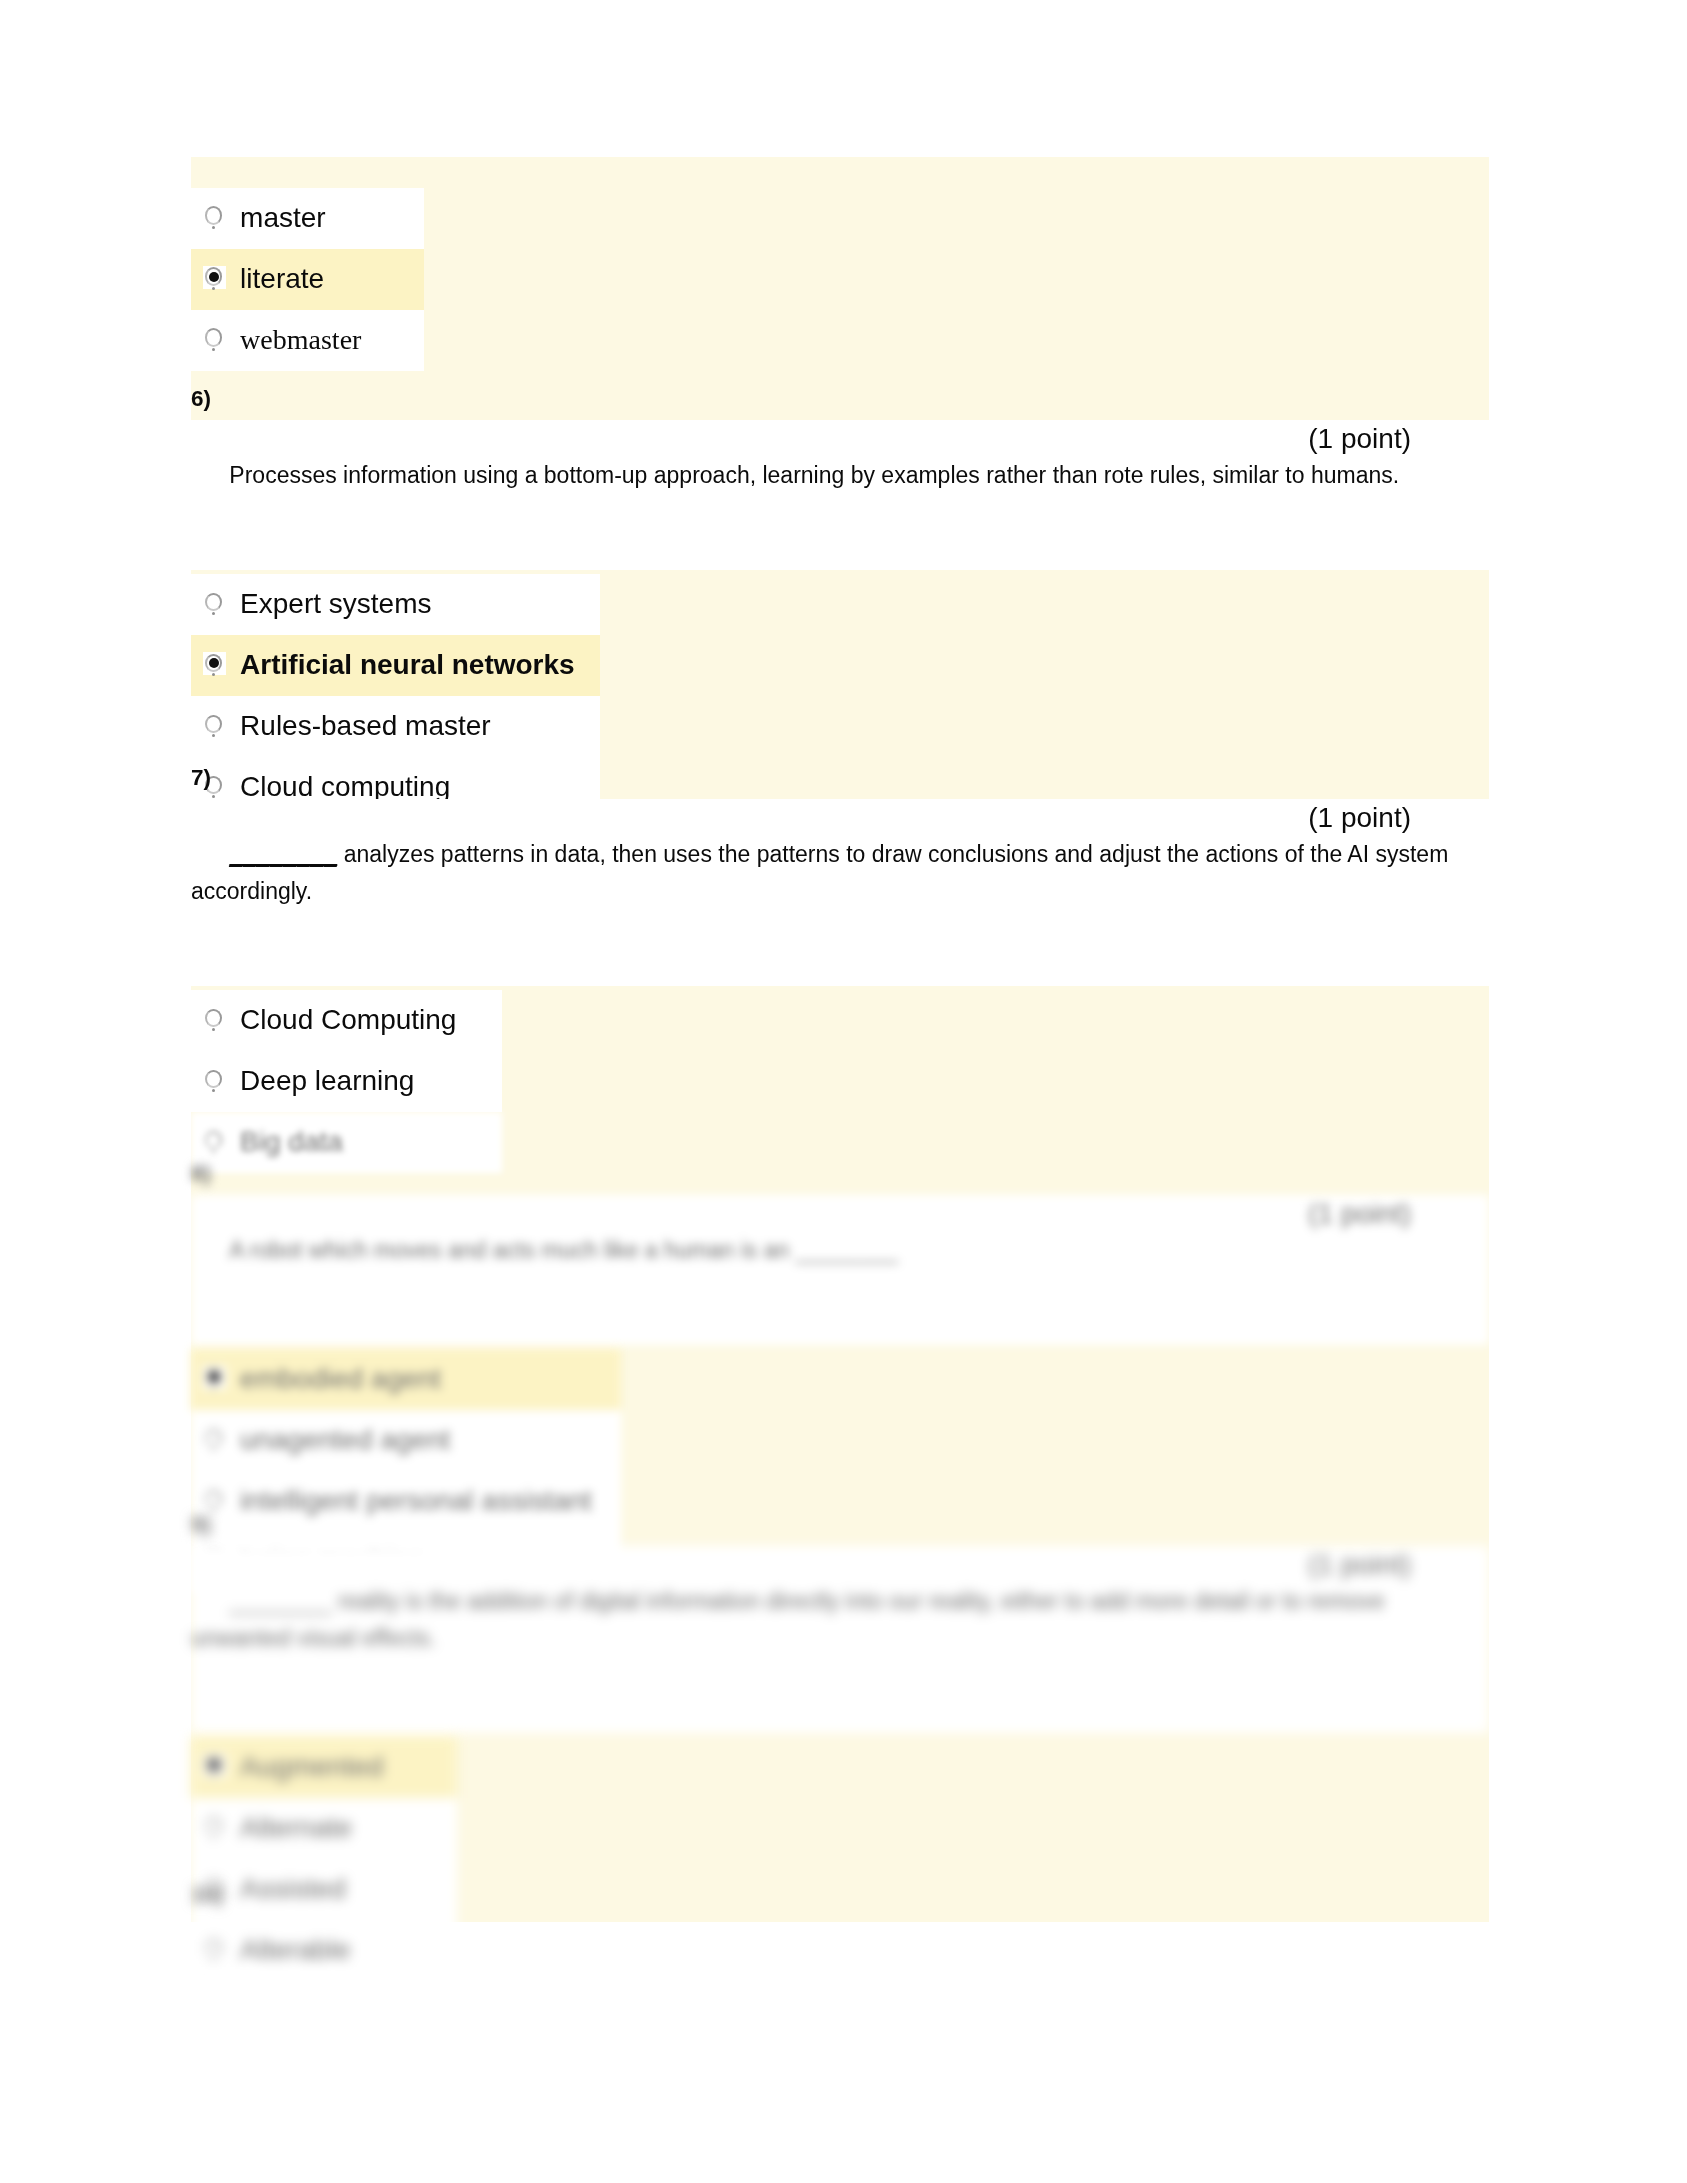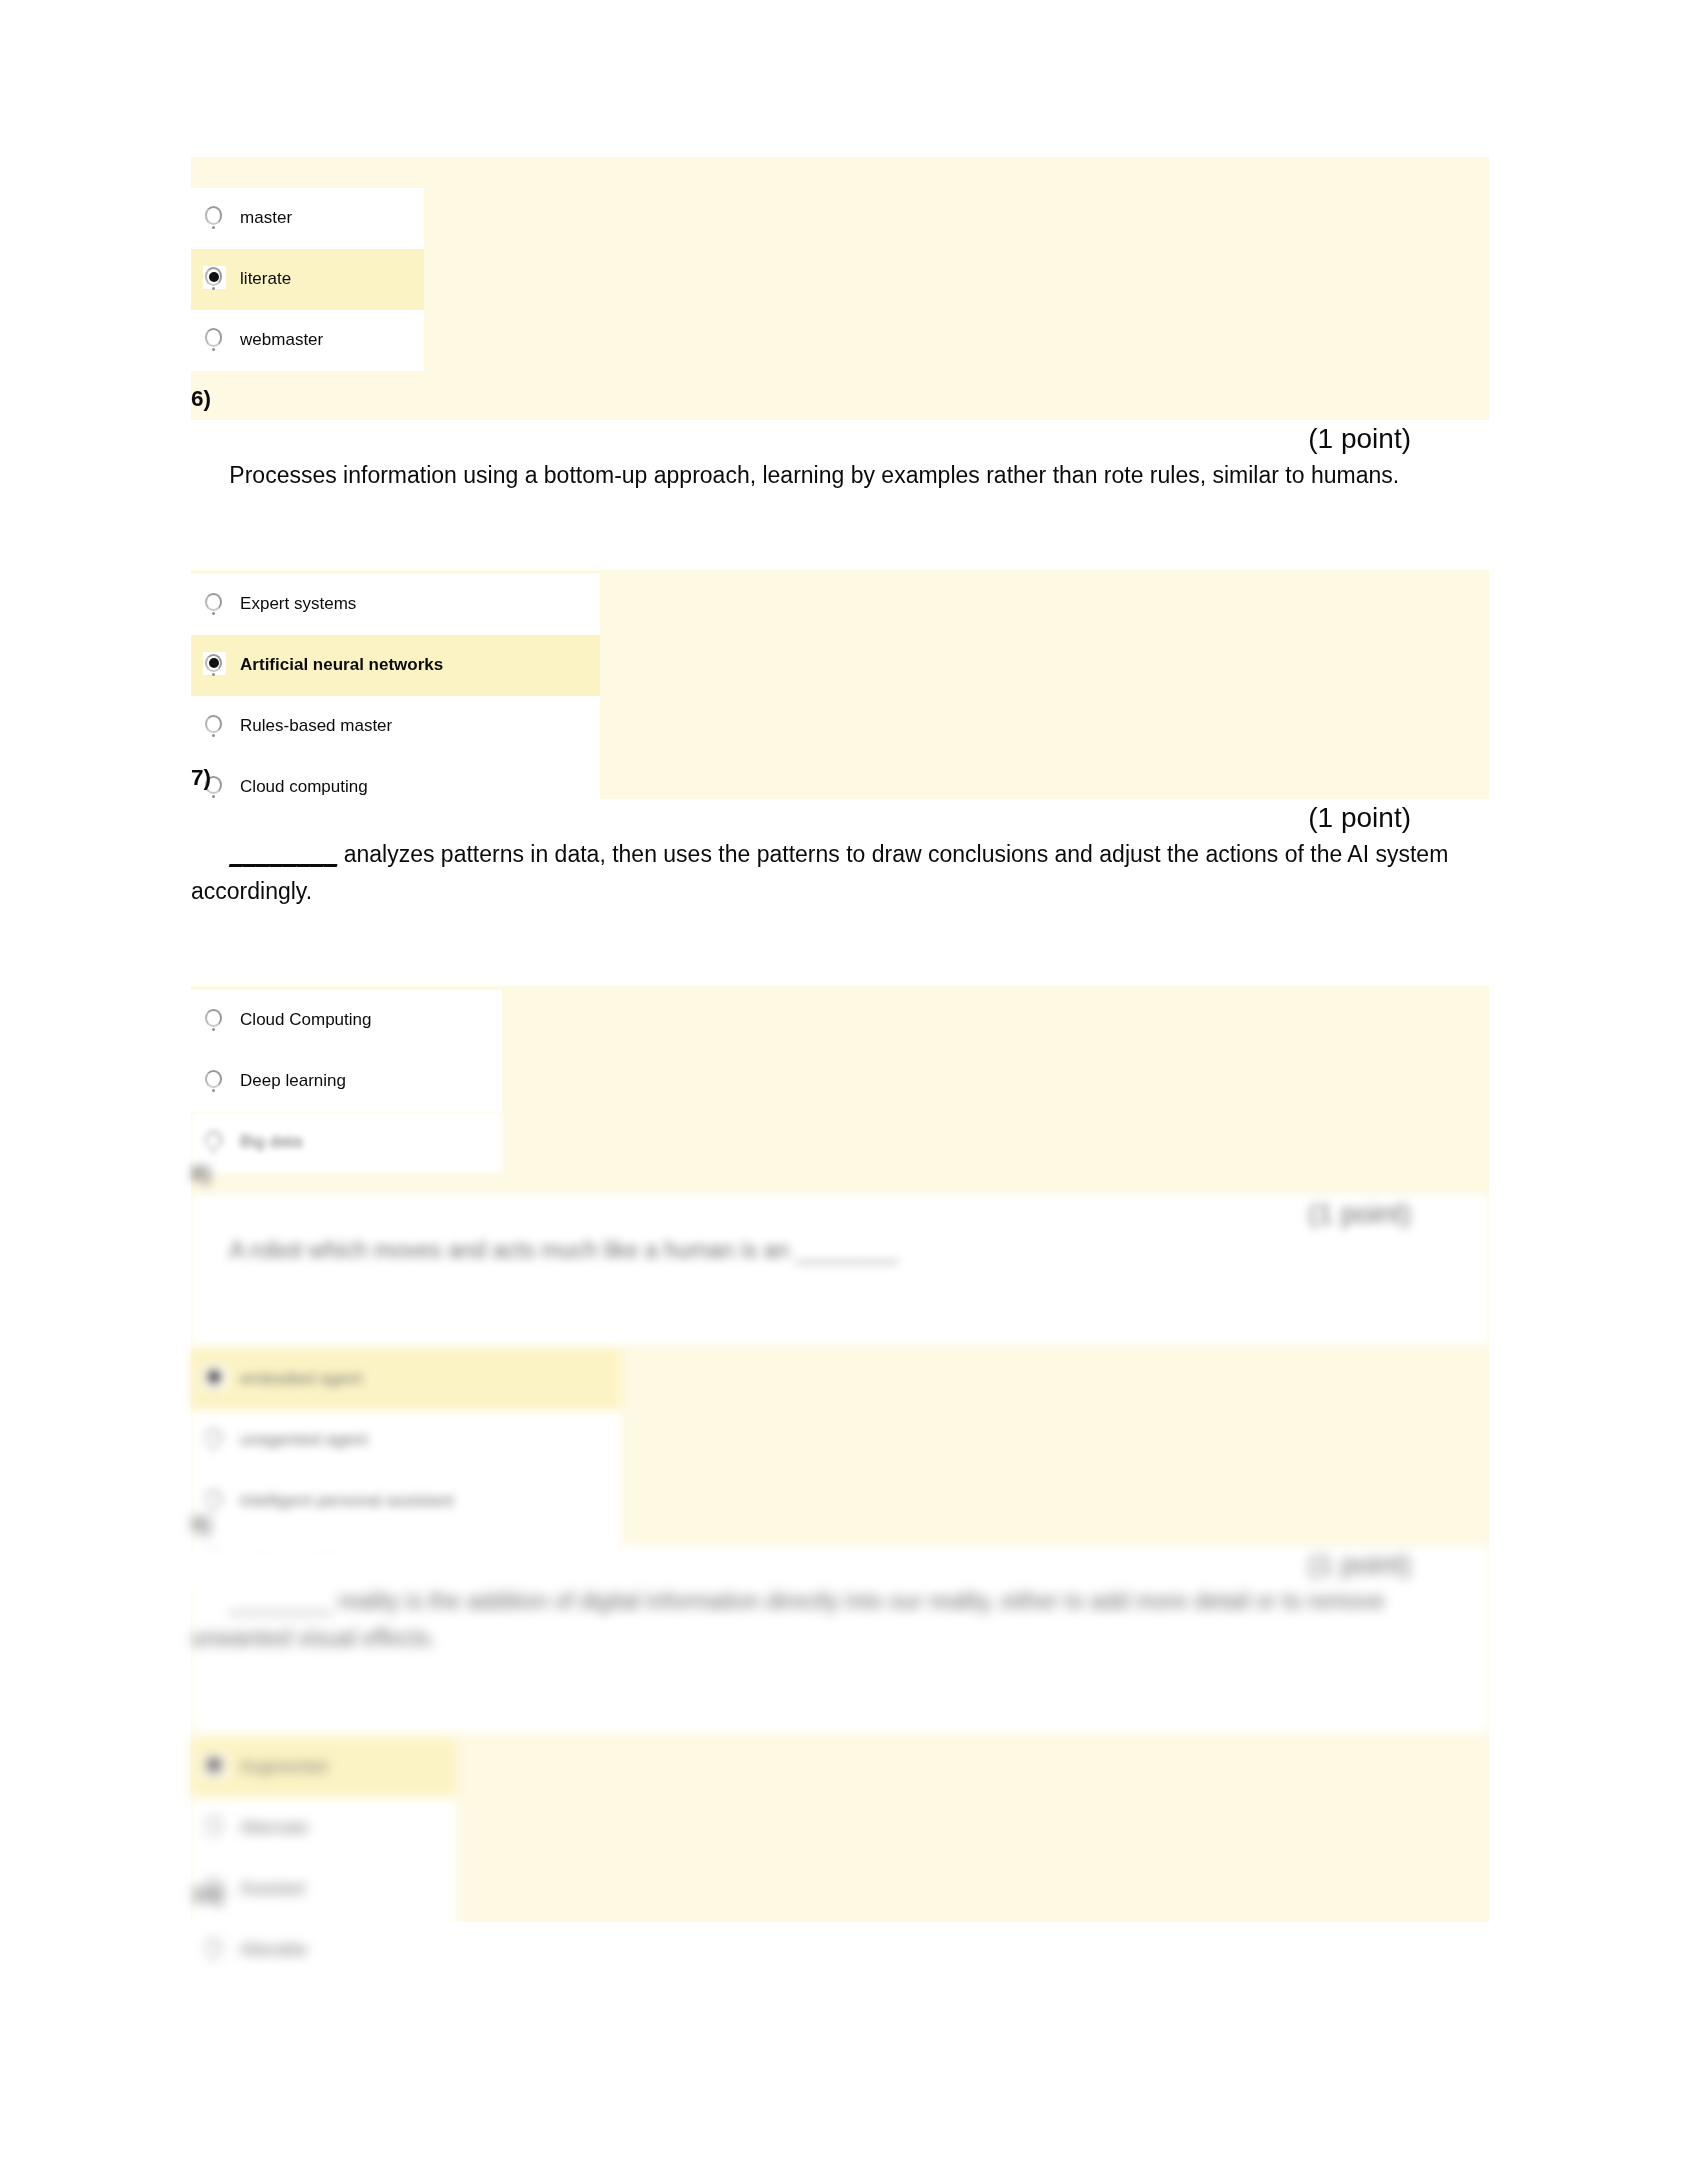--- a/index.html
+++ b/index.html
@@ -88,21 +88,21 @@
   .radio .tick {
     position:absolute;
     left:8.6px; top:20.5px;
     width:3.3px; height:3.3px;
     background:#8f8f8f;
     border-radius:50%;
   }
   .opt.sel .radio { background:#ffffff; }
 
   .optlabel {
-    font-size:17px;
+    font-size:28px;
     line-height:29px;
     padding-top:14.6px;
     white-space:pre-line;
   }
   .opt.tall .optlabel { padding-top:0; line-height:28.4px; }
   .b3 { filter: blur(3.4px); }
   .b4 { filter: blur(4.6px); }
   .b5 { filter: blur(5.6px); }
   .redact { color:#6f6f6f; }
 </style>
@@ -126,21 +126,21 @@
 
       <div class="opt sel" style="width:233px;">
         <span class="radio">
           <span class="ring"></span>
             <span class="dot"></span>
             <span class="tick"></span>
         </span>
         <span class="optlabel">literate</span>
       </div>
 
-      <div class="opt" style="width:233px;">
+      <div class="opt" style="width:233px;font-family:Liberation Serif, serif;">
         <span class="radio">
           <span class="ring"></span>
             <span class="tick"></span>
         </span>
         <span class="optlabel">webmaster</span>
       </div>
 
     </div>
   </div>
 

